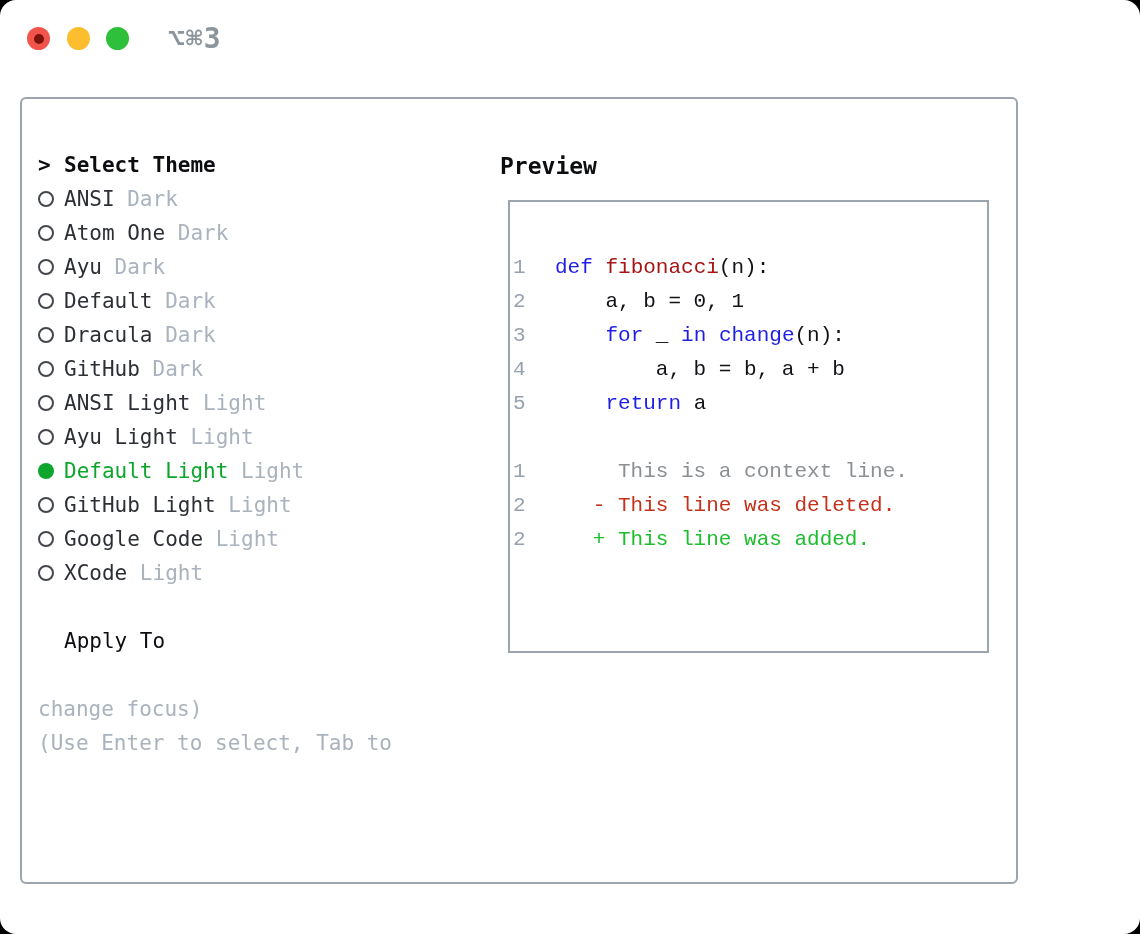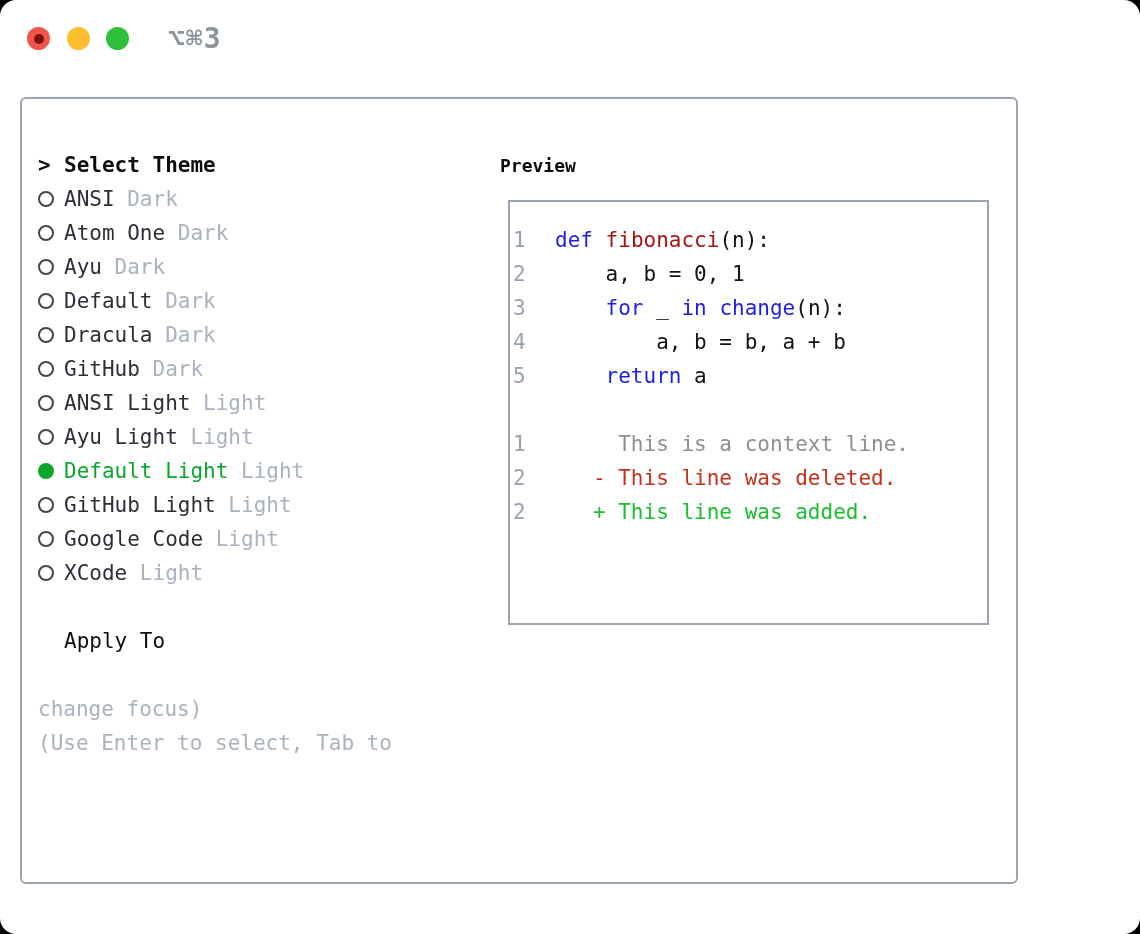--- a/index.html
+++ b/index.html
@@ -31,23 +31,23 @@
   .hlabel{font-weight:bold;color:#0c0d10;text-align:center;}
   .ring{width:12px;height:12px;border:2.5px solid #43474e;border-radius:50%;}
   .fullcircle{width:16px;height:16px;border-radius:50%;background:var(--c-accent-green);}
   .nm{color:var(--c-text);}
   .nm.sel{color:var(--c-accent-green);}
   .tag{color:var(--c-dim-gray);}
   .applyhdr{color:#0c0d10;}
   .help{color:var(--c-dim-gray);}
 
   
-  .preview-label{position:absolute;left:478px;top:50px;height:34px;line-height:34px;font-size:18px;font-weight:bold;color:#0c0d10;}
+  .preview-label{position:absolute;left:478px;top:50px;height:34px;line-height:34px;font-size:23px;font-weight:bold;color:#0c0d10;}
   .preview-box{position:absolute;left:486px;top:101px;width:474px;height:400px;border:2px solid var(--c-panel-border);background:#fff;
-    padding:21px 0 0 3px;box-sizing:content-box;overflow:hidden;}
+    padding:49px 0 0 3px;box-sizing:content-box;overflow:hidden;font-family:Liberation Mono, monospace;}
   .pline{height:34px;line-height:34px;font-size:21px;white-space:pre;}
   .ln{display:inline-block;width:42px;color:var(--c-line-number);}
   .tok-tx{color:#101216;}
   .tok-kw{color:var(--c-keyword-blue);}
   .tok-fn{color:var(--c-function-red);}
   .tok-ctx{color:var(--c-context-gray);}
   .tok-del{color:var(--c-deleted-red);}
   .tok-add{color:var(--c-added-green);margin-top:48px;}
 </style>
 </head>

